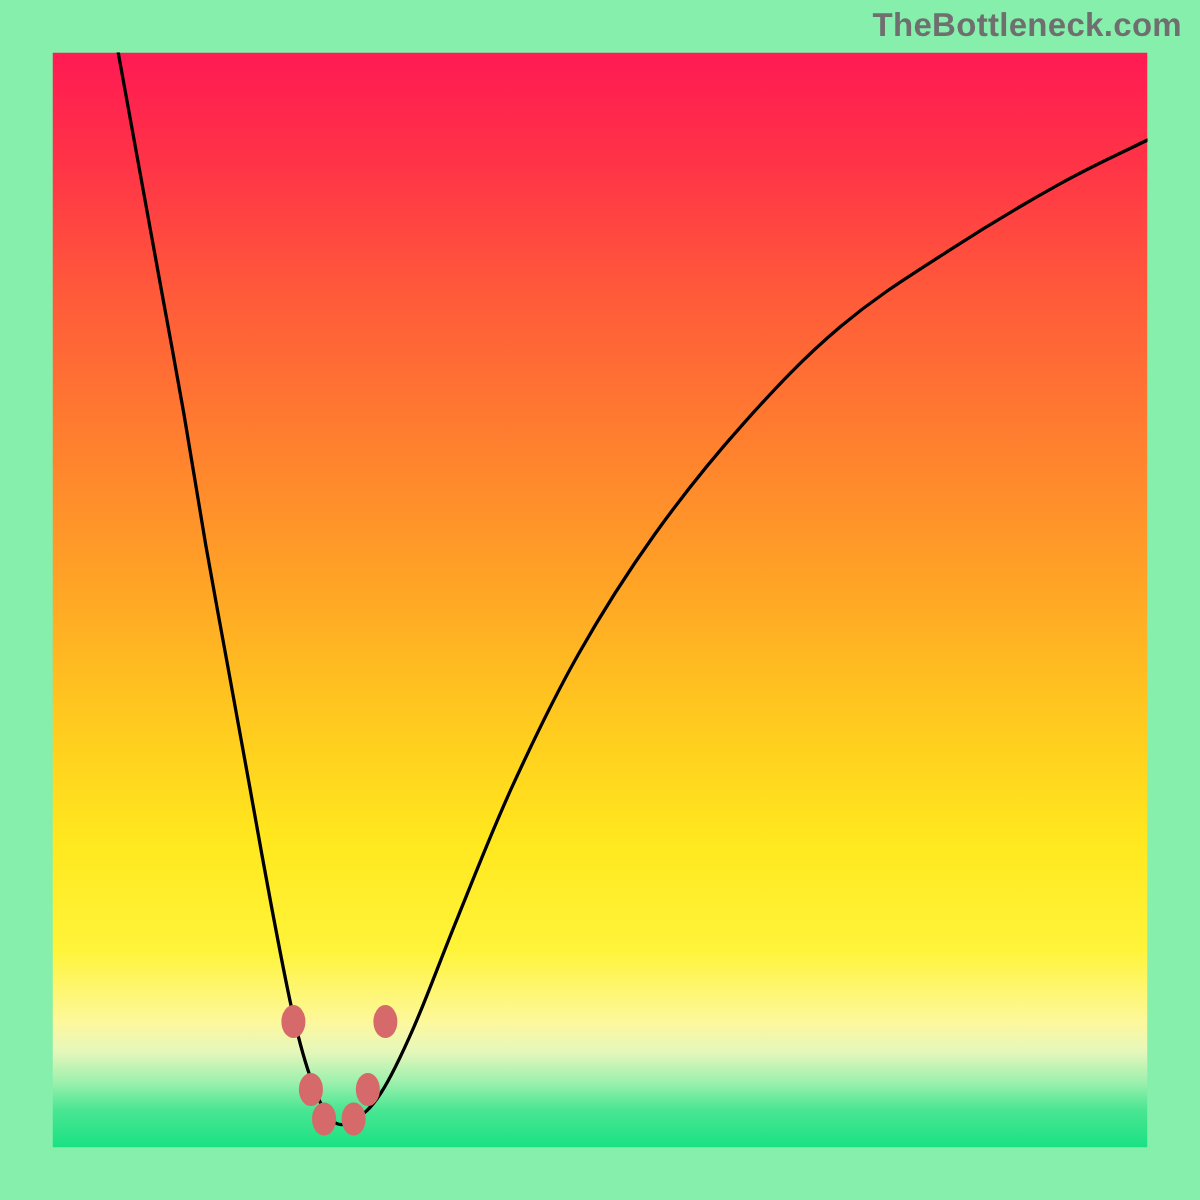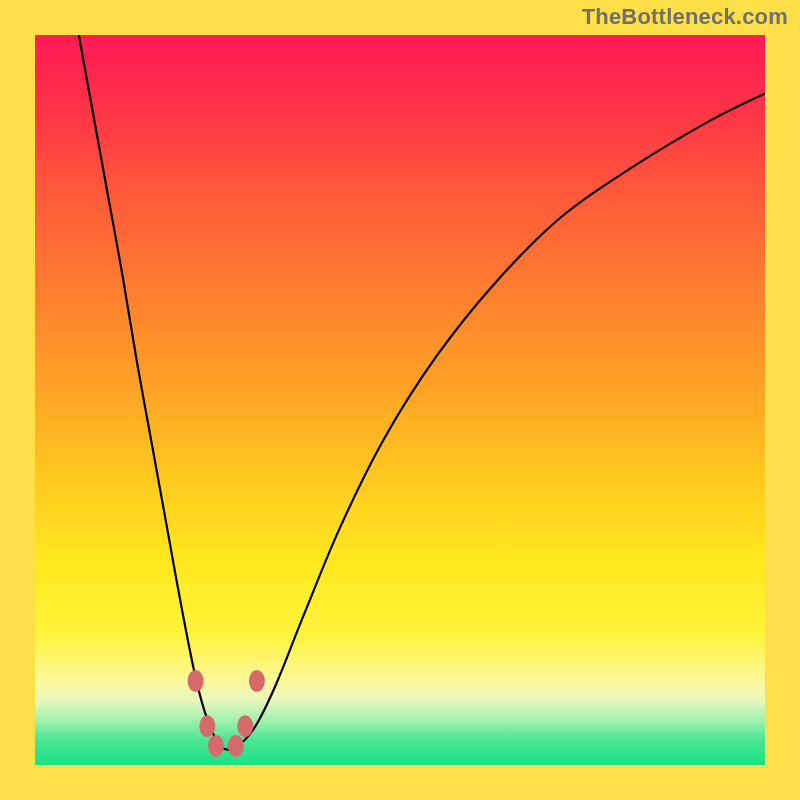--- a/index.html
+++ b/index.html
@@ -10,21 +10,21 @@
     background: #000;
     overflow: hidden;
     font-family: Arial, Helvetica, sans-serif;
   }
   .frame {
     position: absolute;
     left: 0;
     top: 0;
     width: 800px;
     height: 800px;
-    background: #fde047;
+    background: #86efac;
   }
   .watermark {
     position: absolute;
     top: 4px;
     right: 12px;
     color: #6f6f6f;
     font-size: 22px;
     font-weight: 600;
     letter-spacing: 0.2px;
     z-index: 10;

